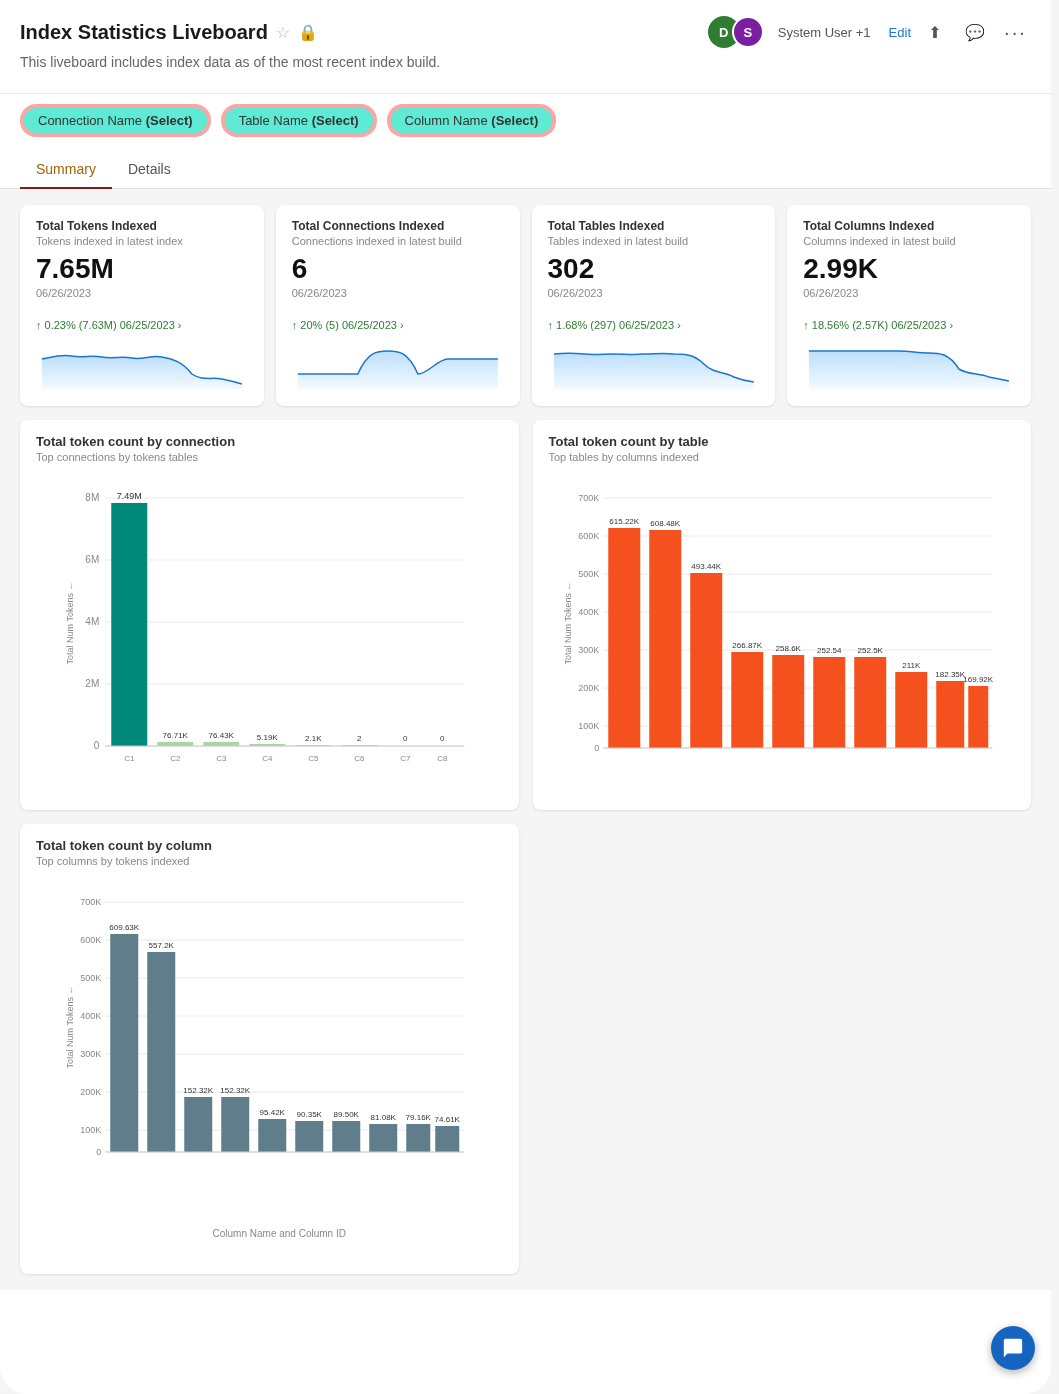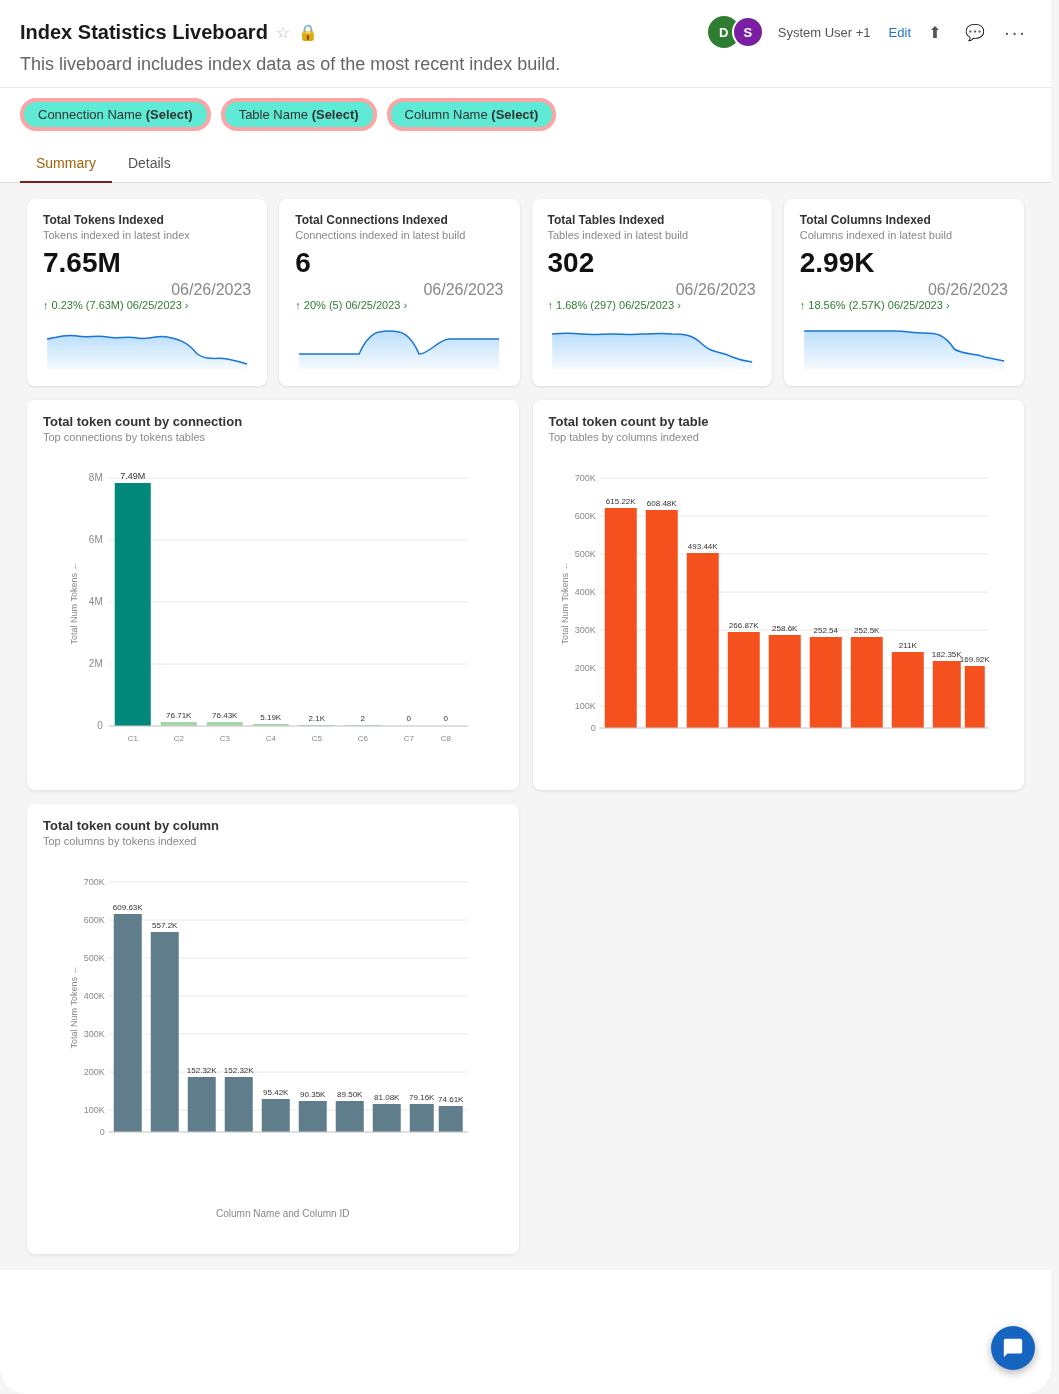--- a/index.html
+++ b/index.html
@@ -11,42 +11,42 @@
     .header-top { display: flex; align-items: center; gap: 8px; margin-bottom: 6px; }
     .page-title { font-size: 20px; font-weight: 600; color: #1a1a1a; }
     .header-icons { display: flex; gap: 8px; margin-left: auto; align-items: center; }
     .avatar-group { display: flex; align-items: center; gap: -4px; }
     .avatar { width: 32px; height: 32px; border-radius: 50%; display: flex; align-items: center; justify-content: center; font-size: 13px; font-weight: 600; color: #fff; }
     .avatar-d { background: #2e7d32; }
     .avatar-s { background: #7b1fa2; margin-left: -8px; border: 2px solid #fff; }
     .system-user { font-size: 13px; color: #555; margin-left: 6px; }
     .edit-btn { font-size: 13px; color: #1976d2; cursor: pointer; margin-left: 10px; font-weight: 500; }
     .icon-btn { width: 32px; height: 32px; border-radius: 50%; display: flex; align-items: center; justify-content: center; cursor: pointer; color: #555; font-size: 16px; }
-    .subtitle { font-size: 18px; color: #666; margin-bottom: 4px; }
+    .subtitle { font-size: 14px; color: #666; margin-bottom: 15px; }
     
     
     .filters { display: flex; gap: 10px; padding: 10px 20px 14px; background: #fff; }
     .filter-chip { border: 4px solid #fca5a5; border-radius: 16px; padding: 5px 14px; font-size: 13px; cursor: pointer; background: #5eead4; color: #333; }
     .filter-chip strong { font-weight: 600; }
     
     
     .tabs { display: flex; gap: 0; padding: 0 20px; background: #fff; border-bottom: 1px solid #e0e0e0; }
     .tab { padding: 10px 16px; font-size: 14px; cursor: pointer; color: #555; border-bottom: 2px solid transparent; margin-bottom: -1px; }
     .tab.active { color: #a16207; border-bottom: 2px solid #7f1d1d; font-weight: 400; }
     
     
-    .content { padding: 16px 27px; background: #f5f5f5; }
+    .content { padding: 16px 20px; background: #f5f5f5; }
     
     
     .kpi-row { display: grid; grid-template-columns: repeat(4, 1fr); gap: 12px; margin-bottom: 14px; }
     .kpi-card { background: #fff; border-radius: 8px; padding: 14px 16px; box-shadow: 0 1px 3px rgba(0,0,0,0.1); }
     .kpi-title { font-size: 12px; font-weight: 600; color: #333; margin-bottom: 2px; }
     .kpi-subtitle { font-size: 11px; color: #888; margin-bottom: 6px; }
     .kpi-value { font-size: 28px; font-weight: 700; color: #111; margin-bottom: 2px; }
-    .kpi-date { font-size: 16px; color: #888; margin-bottom: 0; text-align: right; }
+    .kpi-date { font-size: 11px; color: #888; margin-bottom: 20px; }
     .kpi-change { font-size: 11px; color: #2e7d32; margin-bottom: 8px; }
     .kpi-sparkline { width: 100%; height: 50px; }
     
     
     .chart-row { display: grid; grid-template-columns: 1fr 1fr; gap: 14px; margin-bottom: 14px; }
     .chart-card { background: #fff; border-radius: 8px; padding: 14px 16px; box-shadow: 0 1px 3px rgba(0,0,0,0.1); }
     .chart-title { font-size: 13px; font-weight: 600; color: #333; margin-bottom: 2px; }
     .chart-subtitle { font-size: 11px; color: #888; margin-bottom: 10px; }
     
     

